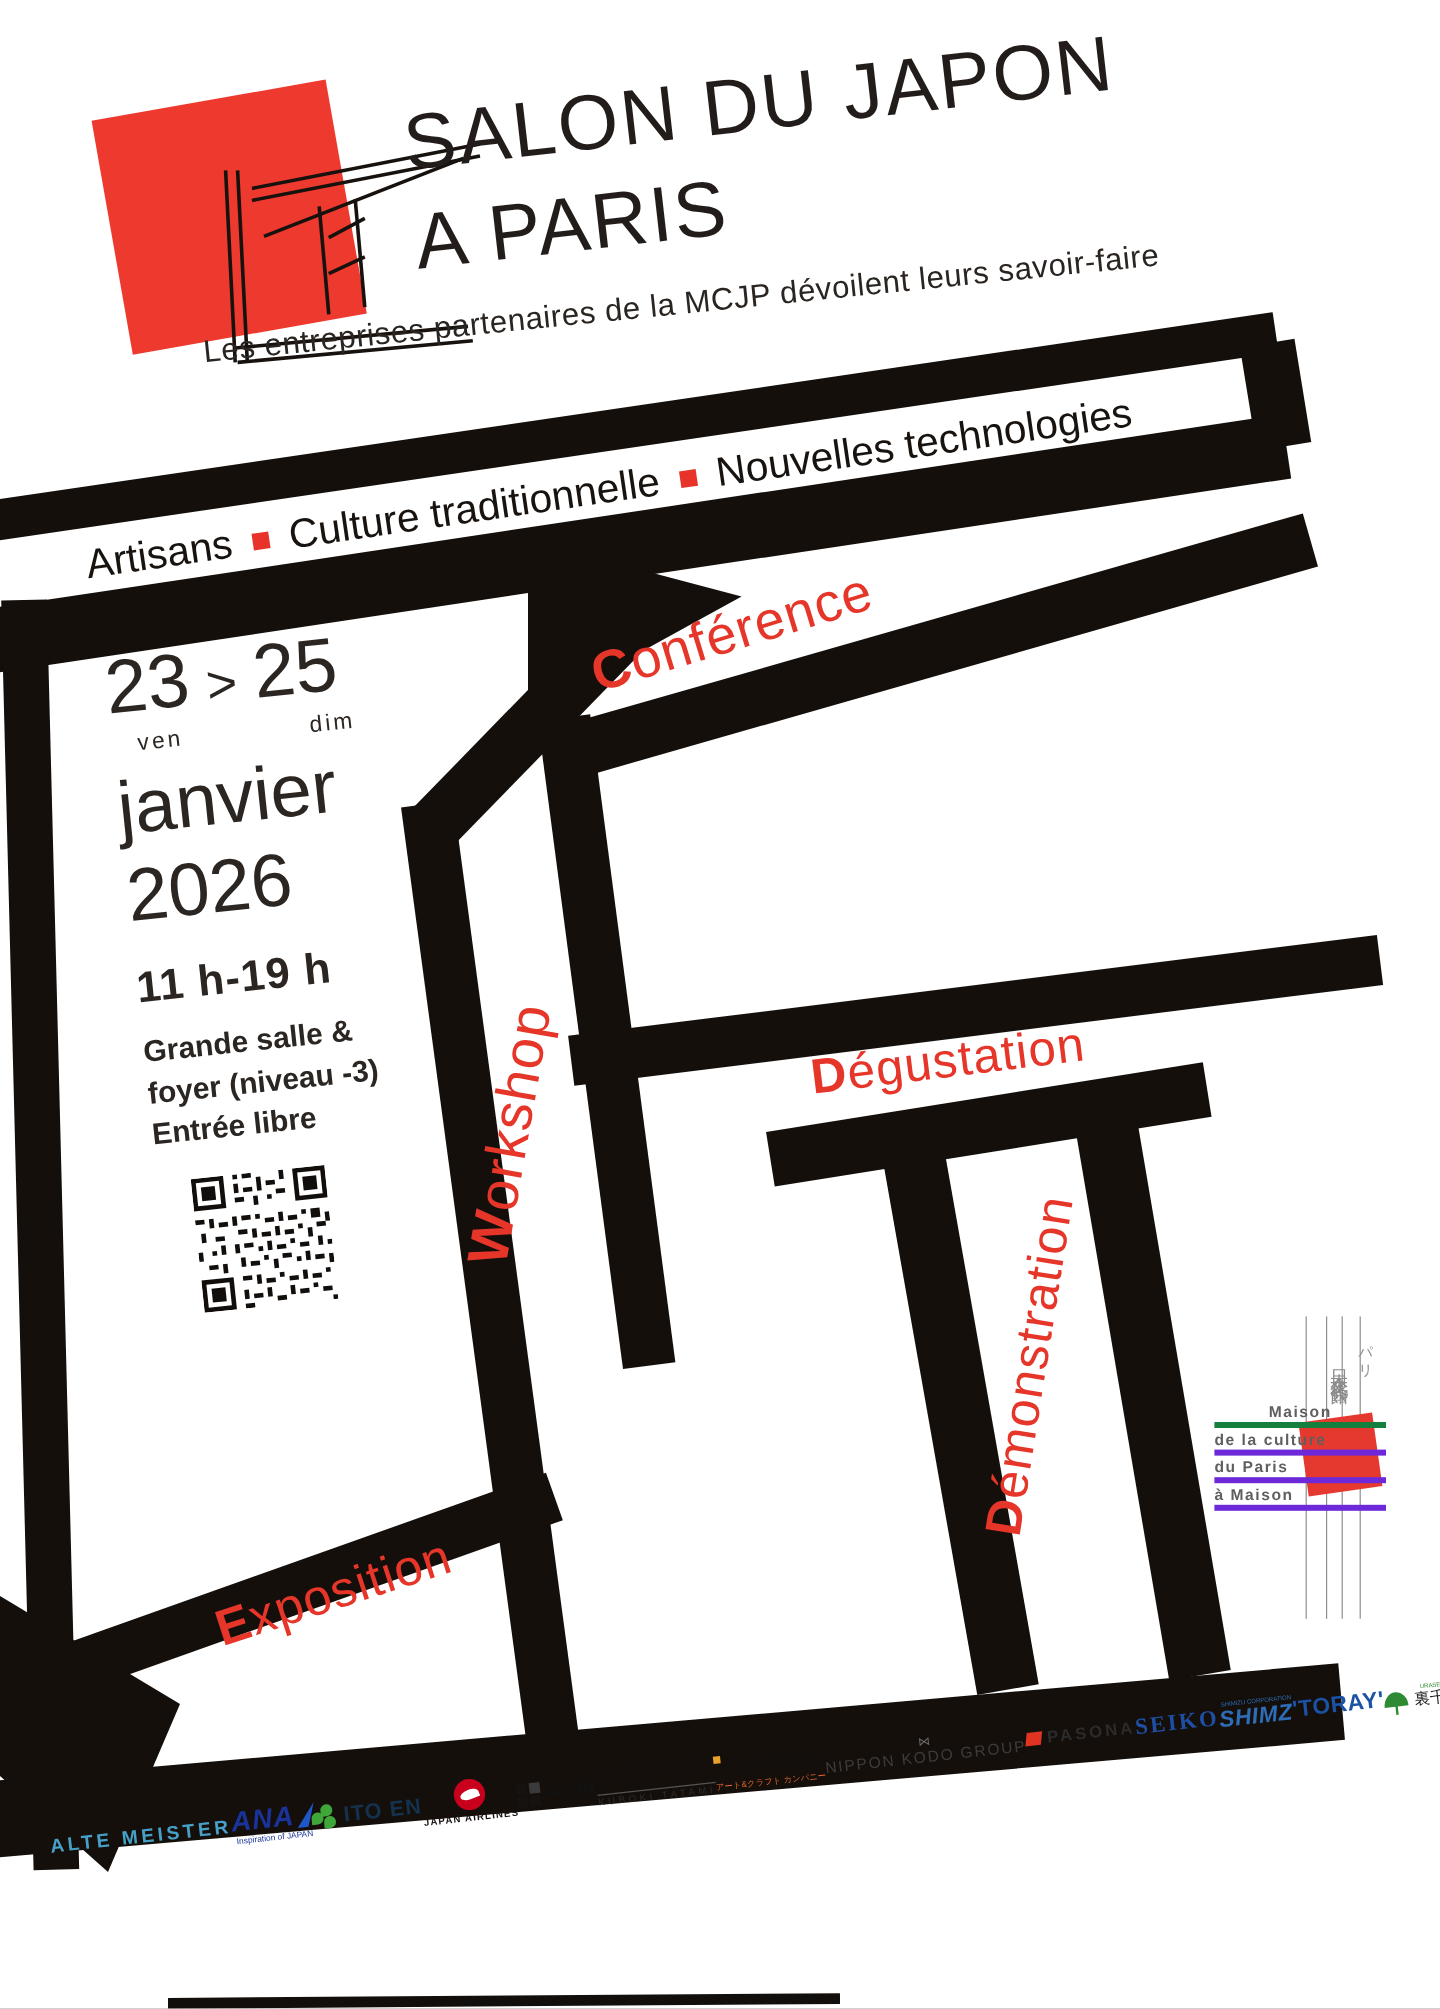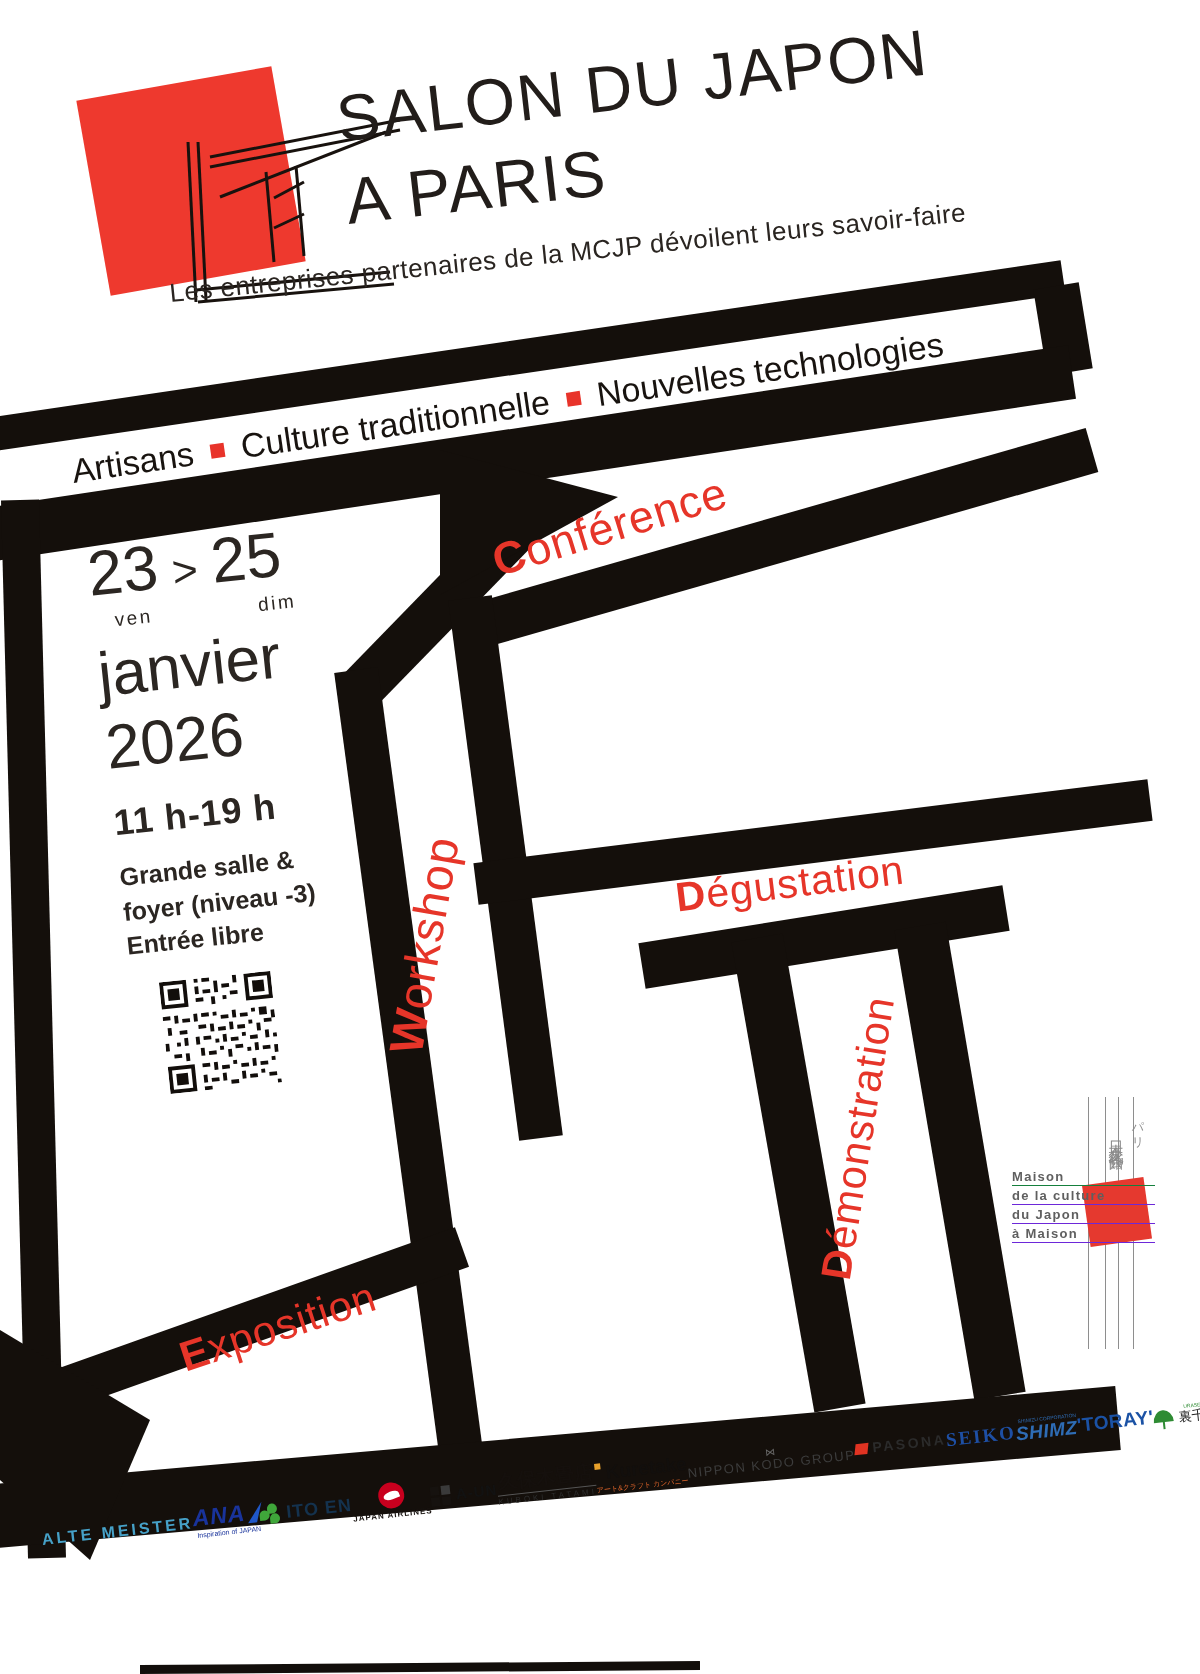--- a/index.html
+++ b/index.html
@@ -37,22 +37,22 @@
   .act-workshop{left:424px;top:945px;font-size:47px;transform:translate(-50%,-50%) rotate(-80deg);}
   .act-degustation{left:790px;top:884px;font-size:41px;transform:translate(-50%,-50%) rotate(-7deg);}
   .act-demonstration{left:858px;top:1138px;font-size:42px;transform:translate(-50%,-50%) rotate(-81deg);}
   .act-exposition{left:278px;top:1327px;font-size:42px;transform:translate(-50%,-50%) rotate(-18deg);}
   
   .mcjp{position:absolute;left:1005px;top:1085px;width:150px;height:275px;}
   .vline{position:absolute;top:12px;height:252px;width:1px;background:#8e8e8e;}
   .mcjp-sq{position:absolute;left:81px;top:96px;width:62px;height:62px;background:#e5392f;transform:rotate(-8deg);}
   .mcjp-fr{position:absolute;left:7px;top:82px;width:143px;font-size:13px;font-weight:700;
            color:#5f5f5f;letter-spacing:1.3px;}
-  .mcjp-fr div{border-bottom:1px solid #6d28d9;padding:2px 0 1px 0;}
-  .mcjp-fr div:first-child{border-bottom:1px solid #15803d;}
+  .mcjp-fr div{border-bottom:5px solid #6d28d9;padding:2px 0 1px 0;}
+  .mcjp-fr div:first-child{border-bottom:5px solid #15803d;text-align:center;}
   .jp{position:absolute;writing-mode:vertical-rl;color:#8a8a8a;font-family:"DejaVu Sans",sans-serif;}
   .jp-city{left:124px;top:28px;font-size:12px;letter-spacing:2px;}
   .jp-name{left:101px;top:44px;font-size:15px;letter-spacing:3px;}
   
   .sponsors{position:absolute;left:42px;top:1492px;width:1120px;height:96px;transform:rotate(-6.3deg);
             transform-origin:left center;display:flex;align-items:center;justify-content:space-between;}
   .sp{display:flex;flex-direction:column;align-items:center;line-height:1.1;white-space:nowrap;}
   .sp-row{display:flex;align-items:center;gap:5px;}
   .altemeister{font-size:16px;letter-spacing:3px;color:#46a1c8;font-weight:600;}
   .ana-name{font-size:23px;font-weight:800;font-style:italic;color:#19339b;letter-spacing:1px;}
@@ -190,21 +190,21 @@
     <div class="vline" style="left:83px"></div>
     <div class="vline" style="left:100px"></div>
     <div class="vline" style="left:113px"></div>
     <div class="vline" style="left:128px"></div>
     <div class="mcjp-sq"></div>
     <div class="jp jp-city">パリ</div>
     <div class="jp jp-name">日本文化会館</div>
     <div class="mcjp-fr">
       <div>Maison</div>
       <div>de la culture</div>
-      <div>du Japon</div>
+      <div>du Paris</div>
       <div>à Maison</div>
     </div>
   </div>
 
   <div class="sponsors">
     <div class="sp altemeister">ALTE MEISTER</div>
     <div class="sp">
       <div class="sp-row">
           <span class="ana-name">ANA</span>
           <span class="ana-tri"></span>

